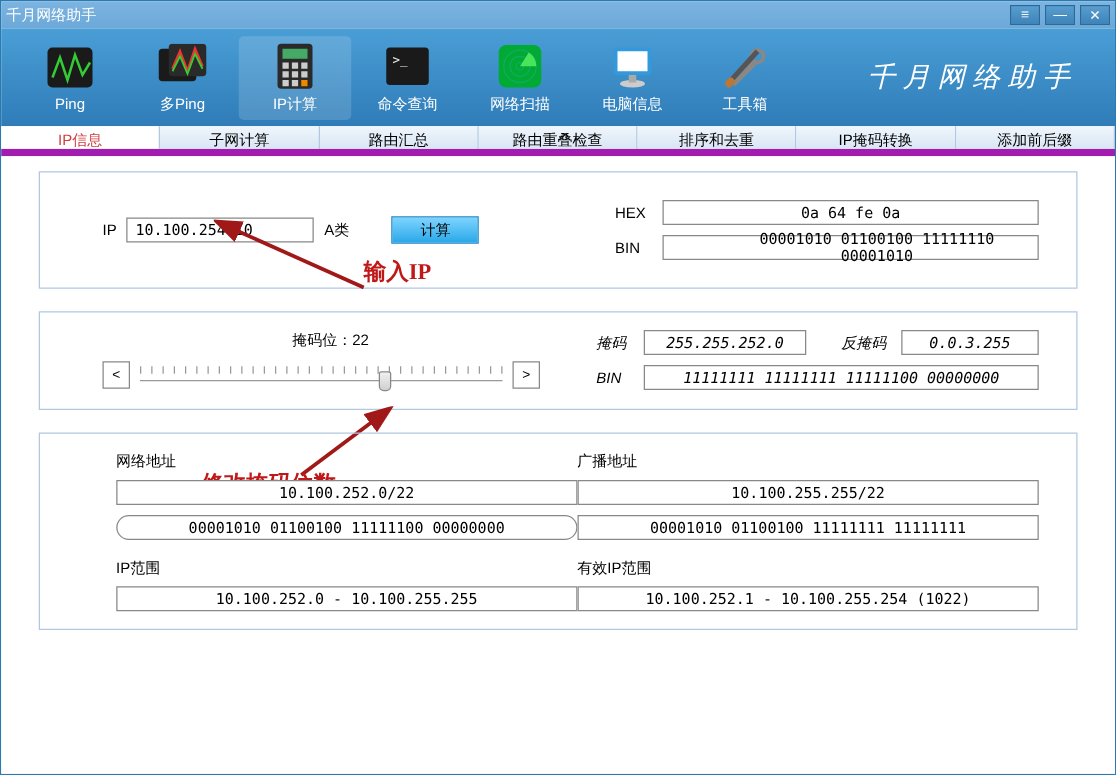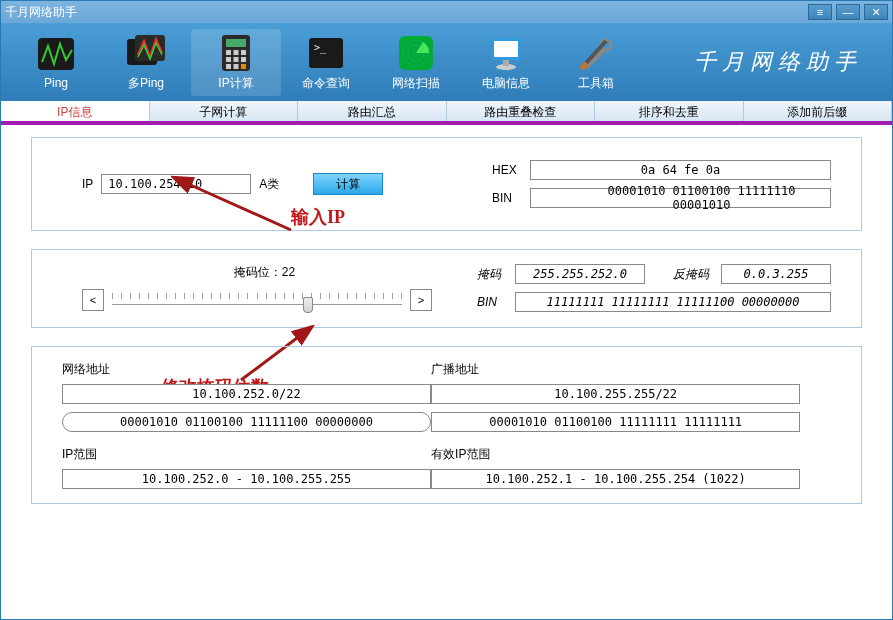--- a/index.html
+++ b/index.html
@@ -7,21 +7,21 @@
 .window { width: 893px; height: 620px; border: 1px solid #2a7ab0; position: relative; }
 .titlebar { height: 22px; background: linear-gradient(#7db4e0, #6ba8d8); display: flex; align-items: center; padding: 0 4px; color: #fff; font-size: 12px; }
 .titlebar .title { flex: 1; }
 .titlebar .winbtns { display: flex; gap: 4px; }
 .titlebar .winbtn { width: 24px; height: 16px; background: linear-gradient(#5a9ed0, #3d84b8); border: 1px solid #2a6a9a; display: flex; align-items: center; justify-content: center; color: #fff; font-size: 11px; cursor: pointer; }
 .toolbar { height: 78px; background: linear-gradient(#4a9ed6, #2f7cb8); display: flex; align-items: center; padding: 0 10px; }
 .toolbar .tool { width: 90px; text-align: center; color: #fff; cursor: pointer; padding: 4px 0; }
 .toolbar .tool.active { background: rgba(255,255,255,0.15); border-radius: 4px; }
 .toolbar .tool .ticon { width: 48px; height: 40px; margin: 0 auto 2px; display: flex; align-items: center; justify-content: center; }
 .toolbar .brand { margin-left: auto; font-size: 22px; color: #fff; font-weight: normal; letter-spacing: 6px; padding-right: 20px; font-family: KaiTi, STKaiti, serif; font-style: italic; }
-.tabs { height: 24px; background: #e8f0f8; display: flex; border-bottom: 4px solid #a21caf; }
+.tabs { height: 24px; background: #e8f0f8; display: flex; border-bottom: 6px solid #a21caf; }
 .tabs .tab { flex: 1; text-align: center; line-height: 22px; border-right: 1px solid #b0c8e0; cursor: pointer; background: linear-gradient(#f0f6fc, #d8e6f4); font-size: 12px; }
 .tabs .tab.active { color: #d04040; background: #fff; }
 .content { padding: 12px 30px; background: #fff; height: calc(100% - 124px); position: relative; }
 .panel { border: 1px solid #b0c8e0; padding: 16px 20px; margin-bottom: 18px; position: relative; }
 .row { display: flex; align-items: center; gap: 8px; }
 .lbl { font-size: 12px; }
 .ifield { border: 1px solid #888; height: 20px; padding: 0 6px; font-size: 12px; text-align: center; font-family: Consolas, monospace; background: #fff; }
 .obox { border: 1px solid #888; height: 20px; padding: 0 6px; font-size: 12px; text-align: center; font-family: Consolas, monospace; background: #fff; display: flex; align-items: center; justify-content: center; }
 .btn-calc { width: 70px; height: 22px; background: linear-gradient(#7fd4ff, #2aa8e8); border: 1px solid #1a88c8; color: #000; cursor: pointer; font-size: 12px; }
 .panel1-left { width: 380px; }
@@ -30,21 +30,21 @@
 .arrow-svg { position: absolute; pointer-events: none; }
 .slider-box { display:flex; align-items:center; gap:8px; }
 .slider-btn { width: 22px; height: 22px; border: 1px solid #888; background: #fff; cursor: pointer; display:flex; align-items:center; justify-content:center; font-size:11px; }
 .slider-track { width: 290px; height: 26px; position: relative; }
 .slider-ticks { position:absolute; top:6px; left:0; right:0; height:6px; display:flex; justify-content:space-between; }
 .slider-ticks span { width:1px; height:6px; background:#999; }
 .slider-line { position:absolute; top:17px; left:0; right:0; height:1px; background:#999; }
 .slider-thumb { position:absolute; top:10px; width:10px; height:16px; background:linear-gradient(#f0f0f0,#d0d0d0); border:1px solid #888; border-radius:2px 2px 4px 4px; cursor:pointer; }
 .group-title { font-size: 12px; margin-bottom: 6px; }
 .half { width: 48%; }
-.twocol { display:flex; justify-content:flex-start; }
+.twocol { display:flex; justify-content:flex-end; }
 </style>
 </head>
 <body>
 
 <div class="window">
   <div class="titlebar">
     <span class="title">千月网络助手</span>
     <div class="winbtns">
       <div class="winbtn">≡</div>
       <div class="winbtn">—</div>
@@ -136,20 +136,21 @@
     </div>
     <div class="brand">千月网络助手</div>
   </div>
 
   <div class="tabs">
     <div class="tab active">IP信息</div>
     <div class="tab">子网计算</div>
     <div class="tab">路由汇总</div>
     <div class="tab">路由重叠检查</div>
     <div class="tab">排序和去重</div>
+    <div class="tab">IP掩码转换</div>
     <div class="tab">添加前后缀</div>
   </div>
 
   <div class="content">
 
     <div class="panel" style="display:flex; gap:30px; padding:22px 30px 22px 50px;">
       <div class="panel1-left row">
         <span class="lbl">IP</span>
         <input class="ifield" style="width: 150px; text-align: left;" value="10.100.254.10">
         <span class="lbl">A类</span>

